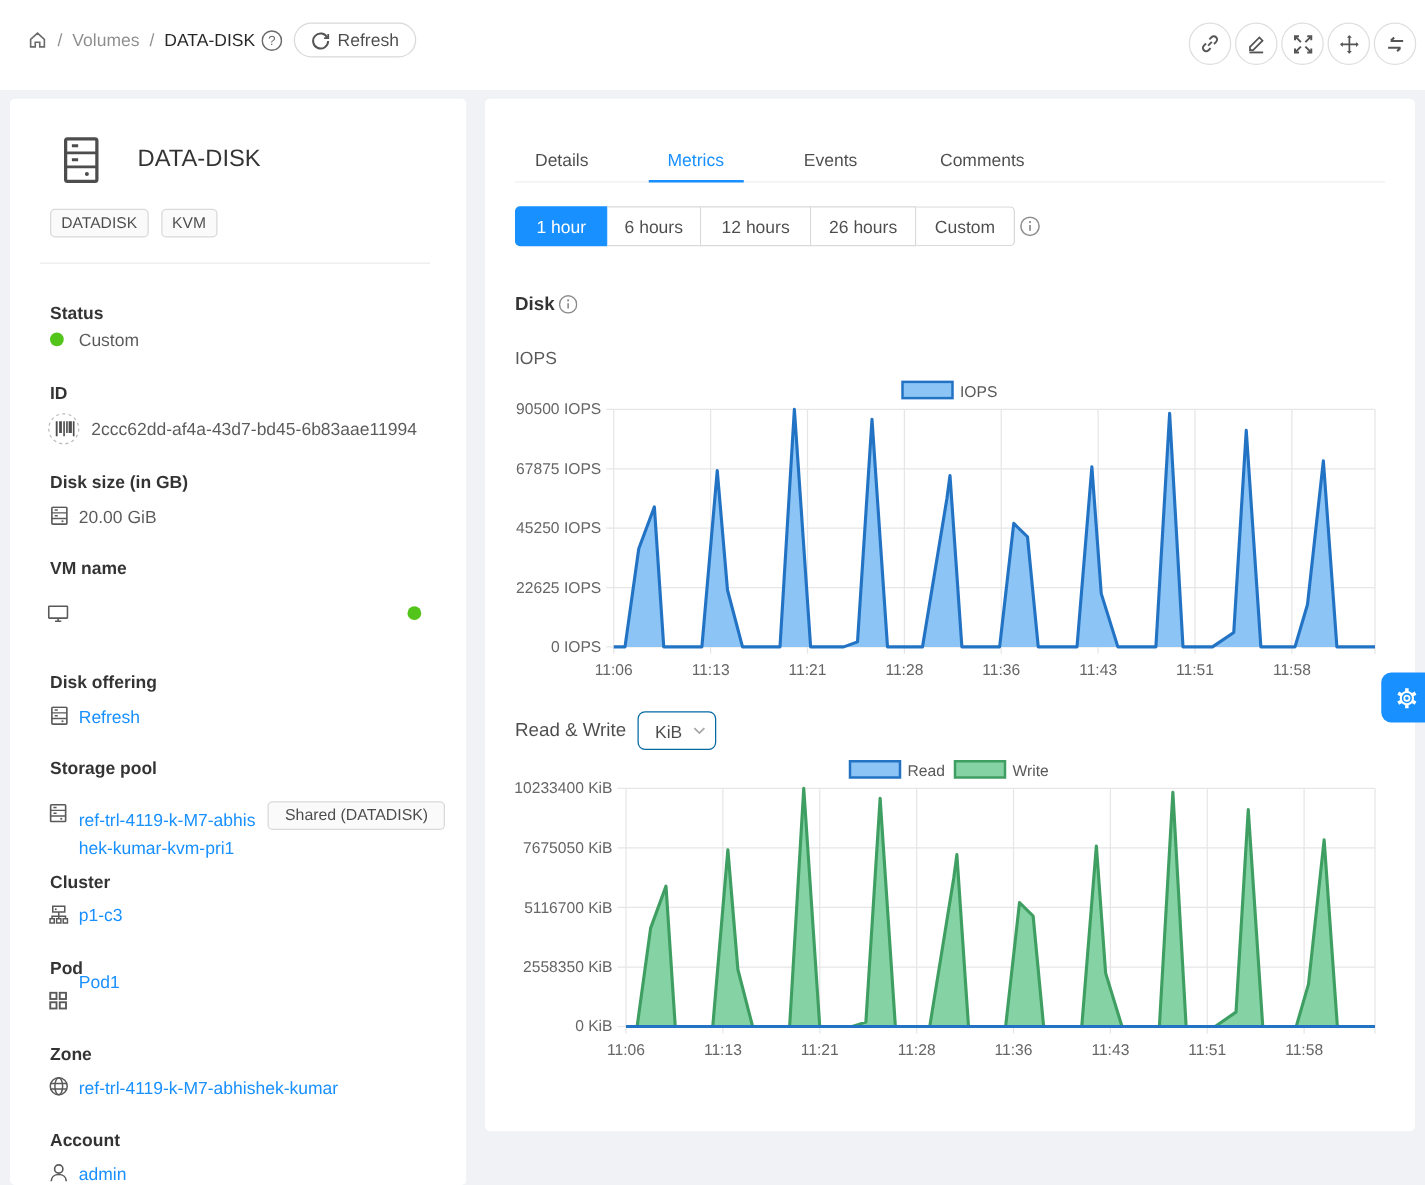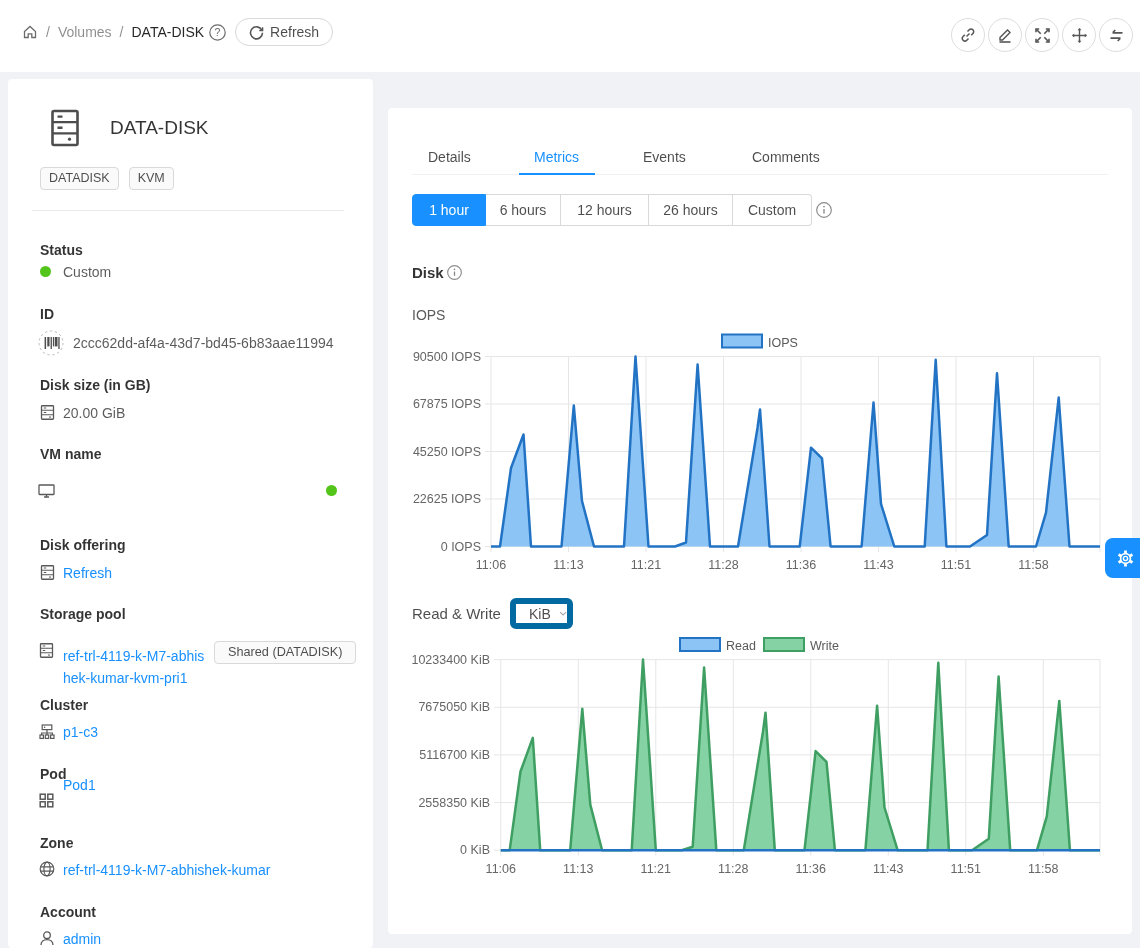--- a/index.html
+++ b/index.html
@@ -11,21 +11,21 @@
 .crumb .sep { color:rgba(0,0,0,0.45); padding:0 8px; font-size:14px; }
 .crumb .lite { color:rgba(0,0,0,0.45); }
 .crumb .dark { color:rgba(0,0,0,0.85); }
 .refresh-btn { display:inline-flex; align-items:center; height:28px; border:1px solid #d9d9d9;
   border-radius:14px; padding:0 13px; margin-left:9px; color:rgba(0,0,0,0.7); background:#fff; }
 .refresh-btn svg { margin-right:6px; }
 .hicon { position:absolute; top:18px; width:34px; height:34px; border:1px solid #dedede;
   border-radius:50%; background:#fff; display:flex; align-items:center; justify-content:center; }
 .card { position:absolute; background:#fff; border-radius:4px; }
 #leftcard { left:8px; top:79px; width:365px; height:869px; }
-#rightcard { left:388px; top:79px; width:744px; height:826px;margin-top:29px; }
+#rightcard { left:388px; top:79px; width:744px; height:826px; }
 .lbl { position:absolute; font-weight:bold; color:rgba(0,0,0,0.80); font-size:14px; }
 .val { position:absolute; color:rgba(0,0,0,0.65); font-size:14px; }
 a, .link { color:#1890ff; text-decoration:none; }
 .tag { display:inline-block; border:1px solid #d9d9d9; background:#fafafa; border-radius:4px;
   font-size:12.5px; color:rgba(0,0,0,0.70); padding:2px 8px; line-height:17px; }
 .tabtxt { position:absolute; top:120px; font-size:14px; color:rgba(0,0,0,0.70); }
 .radio { position:absolute; top:86px; height:32px; line-height:30px; text-align:center;
   border:1px solid #d9d9d9; border-left:none; background:#fff; color:rgba(0,0,0,0.70); font-size:14px; }
 </style>
 </head>
@@ -241,21 +241,21 @@
       <text x="389" y="238">11:36</text>
       <text x="466.5" y="238">11:43</text>
       <text x="544" y="238">11:51</text>
       <text x="621.5" y="238">11:58</text>
     </g>
 
     <polyline points="79,215.5 88,215.5 99,137 111.5,103.5 119,215.5 149.5,215.5 161.8,74.5 170,170 182,215.5 212,215.5 223.5,25.5 236.5,215.5 263,215.5 274,211.5 285.6,33.5 298,215.5 326,215.5 345.5,97 348,78.4 357.5,215.5 387.7,215.5 399,116.7 410,127.4 418.6,215.5 449.6,215.5 461.5,71.5 469,172.9 482.3,215.5 512.7,215.5 523.7,28.7 534.4,215.5 558,215.5 575,204 585,42.3 596.7,215.5 624,215.5 634,181.6 646.7,66.6 657.5,215.5 688,215.5" fill="#8cc4f5" stroke="#2373c4" stroke-width="2.5" stroke-linejoin="round"></polyline>
   </svg>
 
   <div class="abs" style="left:24px; top:497px; font-size:15px; color:rgba(0,0,0,0.70);">Read &amp; Write</div>
-  <div class="abs" style="left:122px; top:490px; width:63px; height:31px; border:6px solid #0369a1; border-radius:6px; display:flex; align-items:center; padding-left:13px; color:rgba(0,0,0,0.70);">KiB
+  <div class="abs" style="left:122px; top:490px; width:63px; height:31px; border:1px solid #0369a1; border-radius:6px; display:flex; align-items:center; padding-left:13px; color:rgba(0,0,0,0.70);">KiB
     <svg style="margin-left:8px" width="11" height="11" viewBox="0 0 11 11" fill="none" stroke="#a6a6a6" stroke-width="1.4">
         <path d="M1.5 3.5 L5.5 7.5 L9.5 3.5"></path>
       </svg>
   </div>
 
   <svg class="abs" style="left:24px; top:521px;" width="696" height="258" font-family="Liberation Sans, sans-serif">
 
     <rect x="268" y="9" width="40" height="13" fill="#8cc4f5" stroke="#2373c4" stroke-width="2"></rect>
     <text x="314" y="21" font-size="12.5" fill="#595959">Read</text>
     <rect x="352" y="9" width="40" height="13" fill="#85d3a5" stroke="#3f9e62" stroke-width="2"></rect>

